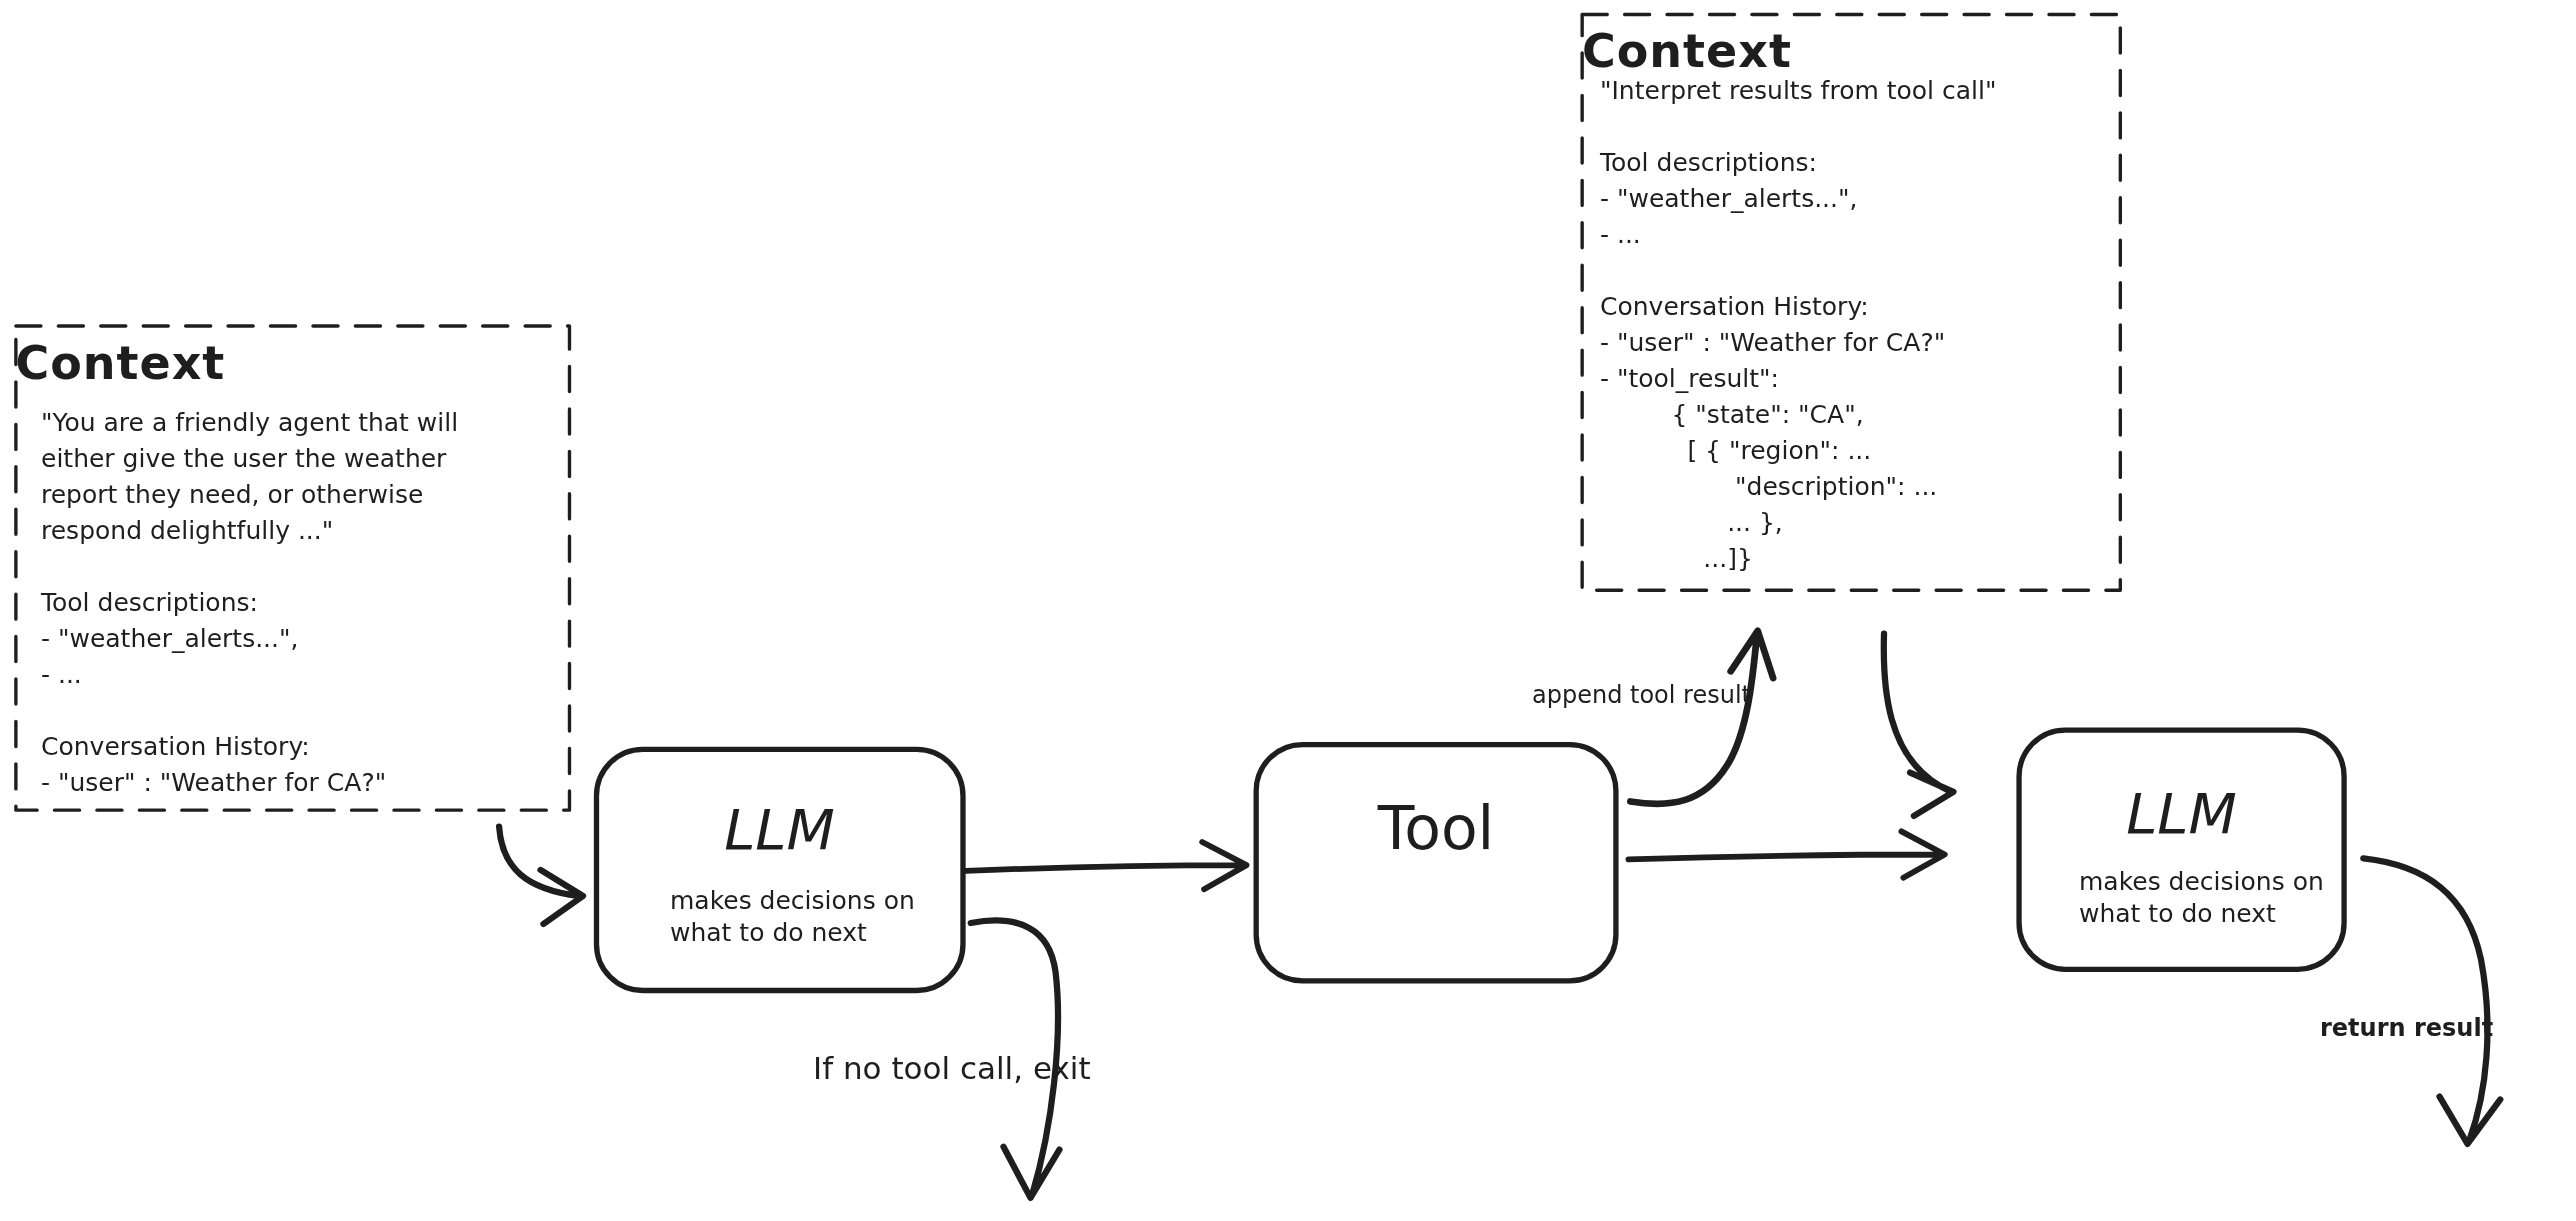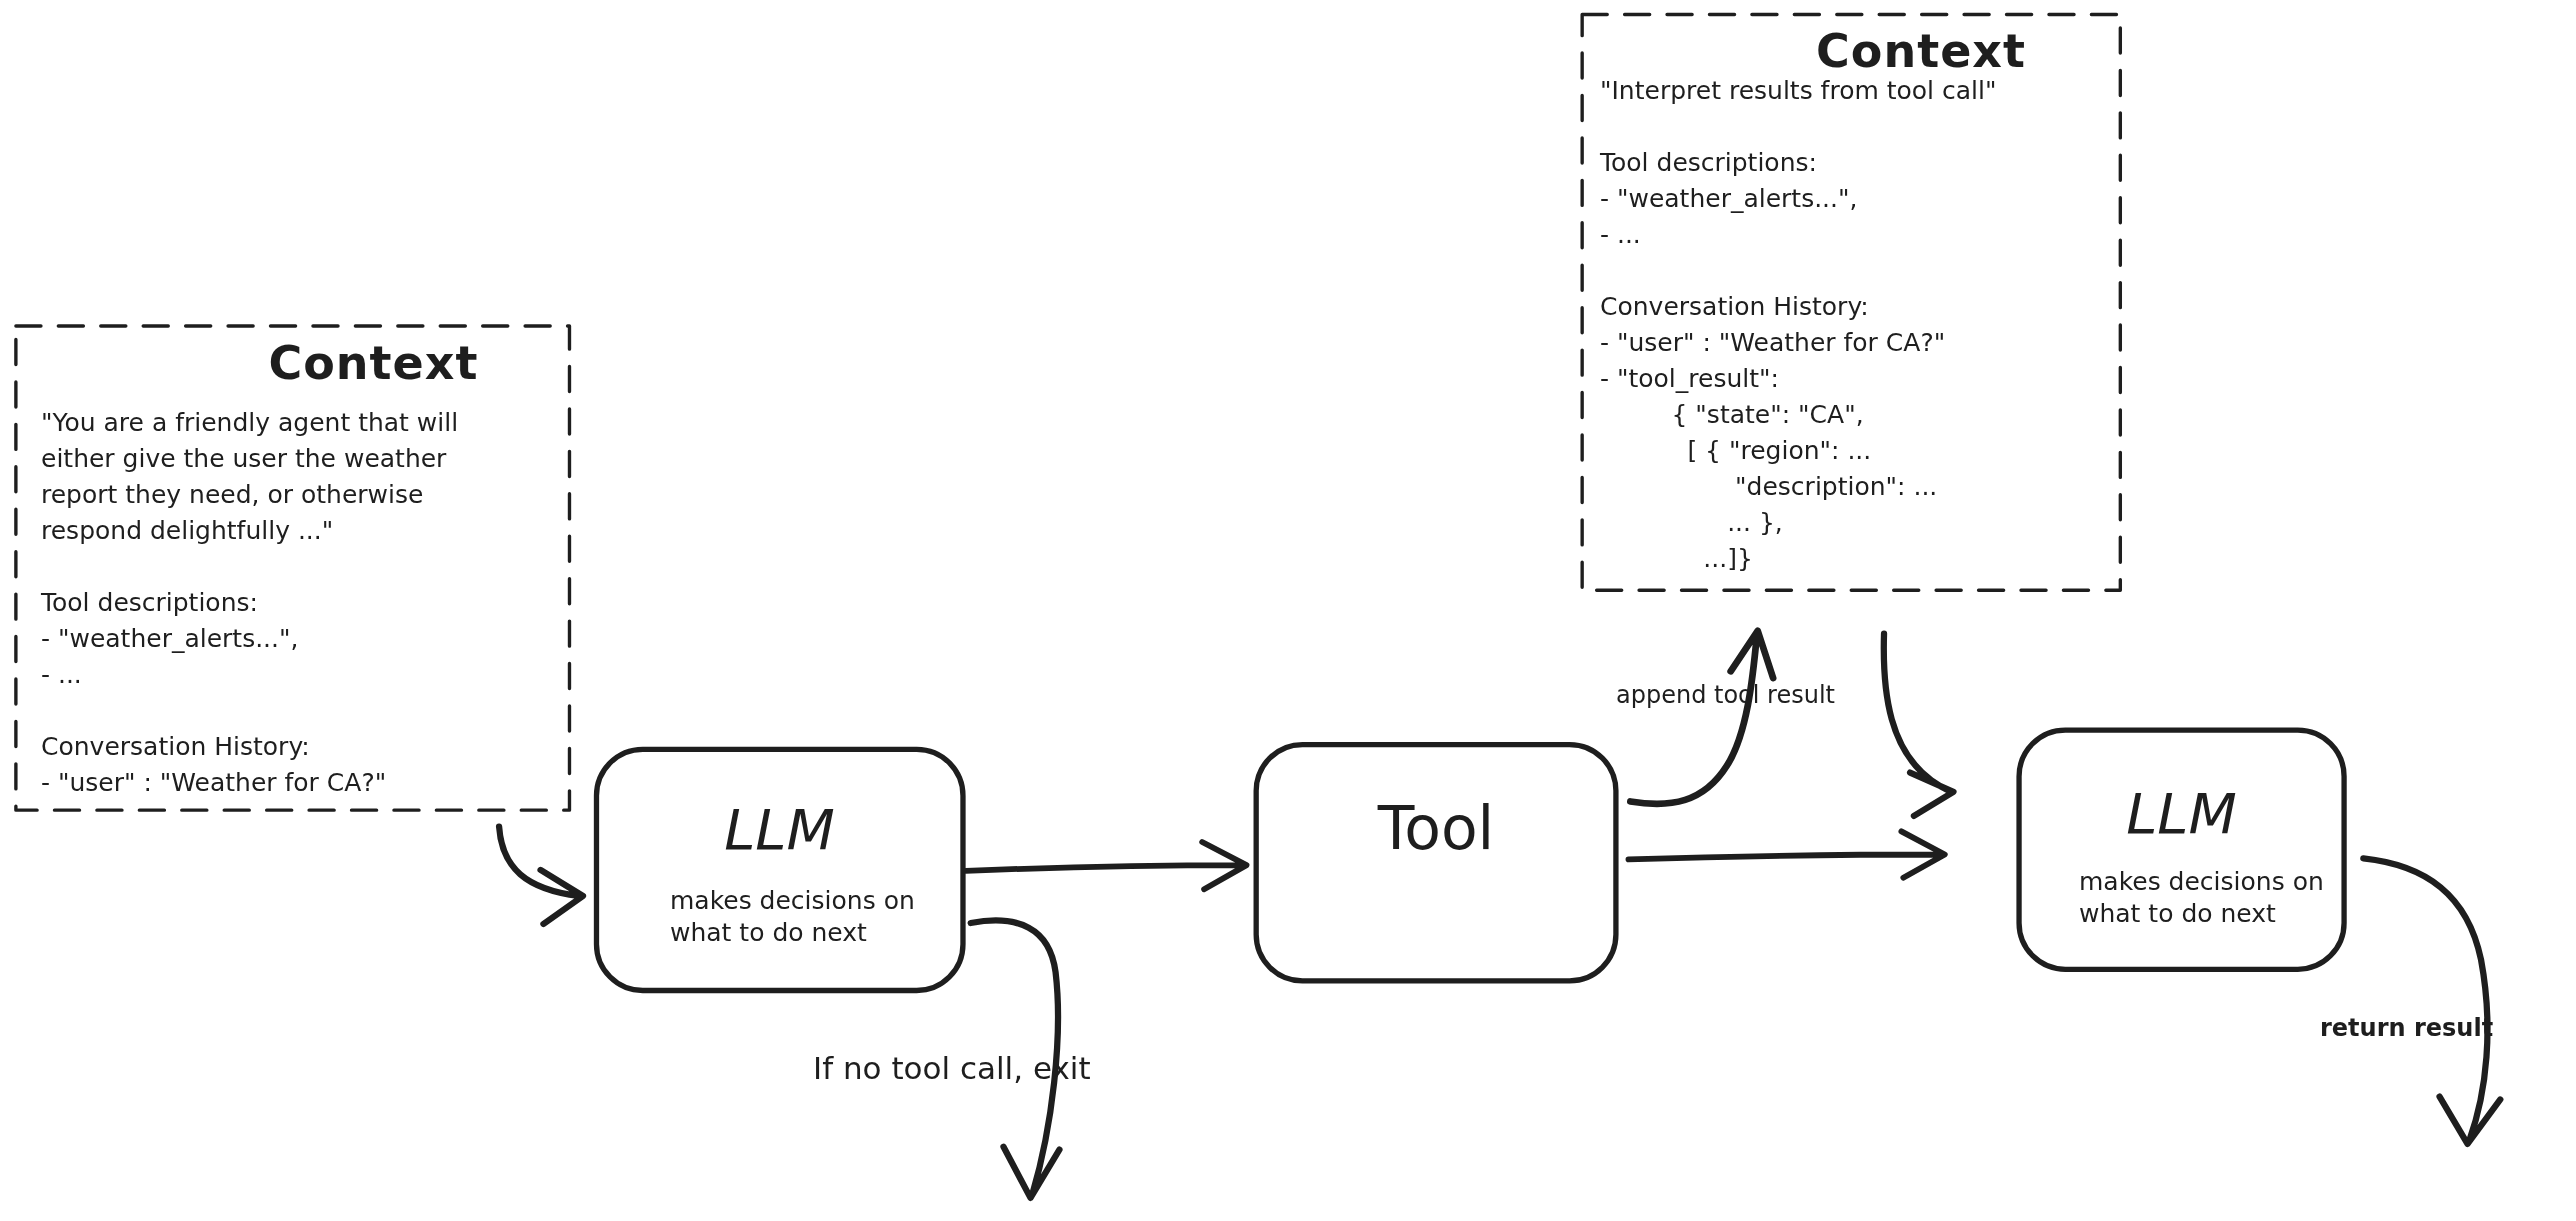--- a/index.html
+++ b/index.html
@@ -21,21 +21,21 @@
     left: 0; top: 0;
   }
   .txt {
     position: absolute;
     color: #1e1e1e;
     white-space: pre;
   }
   .ctx-title {
     font-size: 46px;
     font-weight: bold;
-    text-align: right;
+    text-align: left;
     letter-spacing: 1px;
   }
   .ctx-body {
     font-size: 25px;
     line-height: 36px;
   }
   .node-title {
     font-weight: normal;
     text-align: center;
   }
@@ -109,18 +109,18 @@
   <div class="txt node-title italic" style="left:596px; top:797px; width:367px; font-size:56px;">LLM</div>
   <div class="txt node-subtitle" style="left:670px; top:885px;">makes decisions on
 what to do next</div>
 
   <div class="txt node-title" style="left:1256px; top:793px; width:360px; font-size:60px;">Tool</div>
 
   <div class="txt node-title italic" style="left:2019px; top:781px; width:325px; font-size:56px;">LLM</div>
   <div class="txt node-subtitle" style="left:2079px; top:866px;">makes decisions on
 what to do next</div>
 
-  <div class="txt edge-label" style="left:1616px; top:681px;">append tool result</div>
+  <div class="txt edge-label" style="left:1532px; top:681px;">append tool result</div>
   <div class="txt edge-label" style="left:813px; top:1050px; font-size:31px;">If no tool call, exit</div>
   <div class="txt edge-label" style="left:2320px; top:1014px;font-weight:bold;">return result</div>
 
 </div>
 
 
 </body></html>

